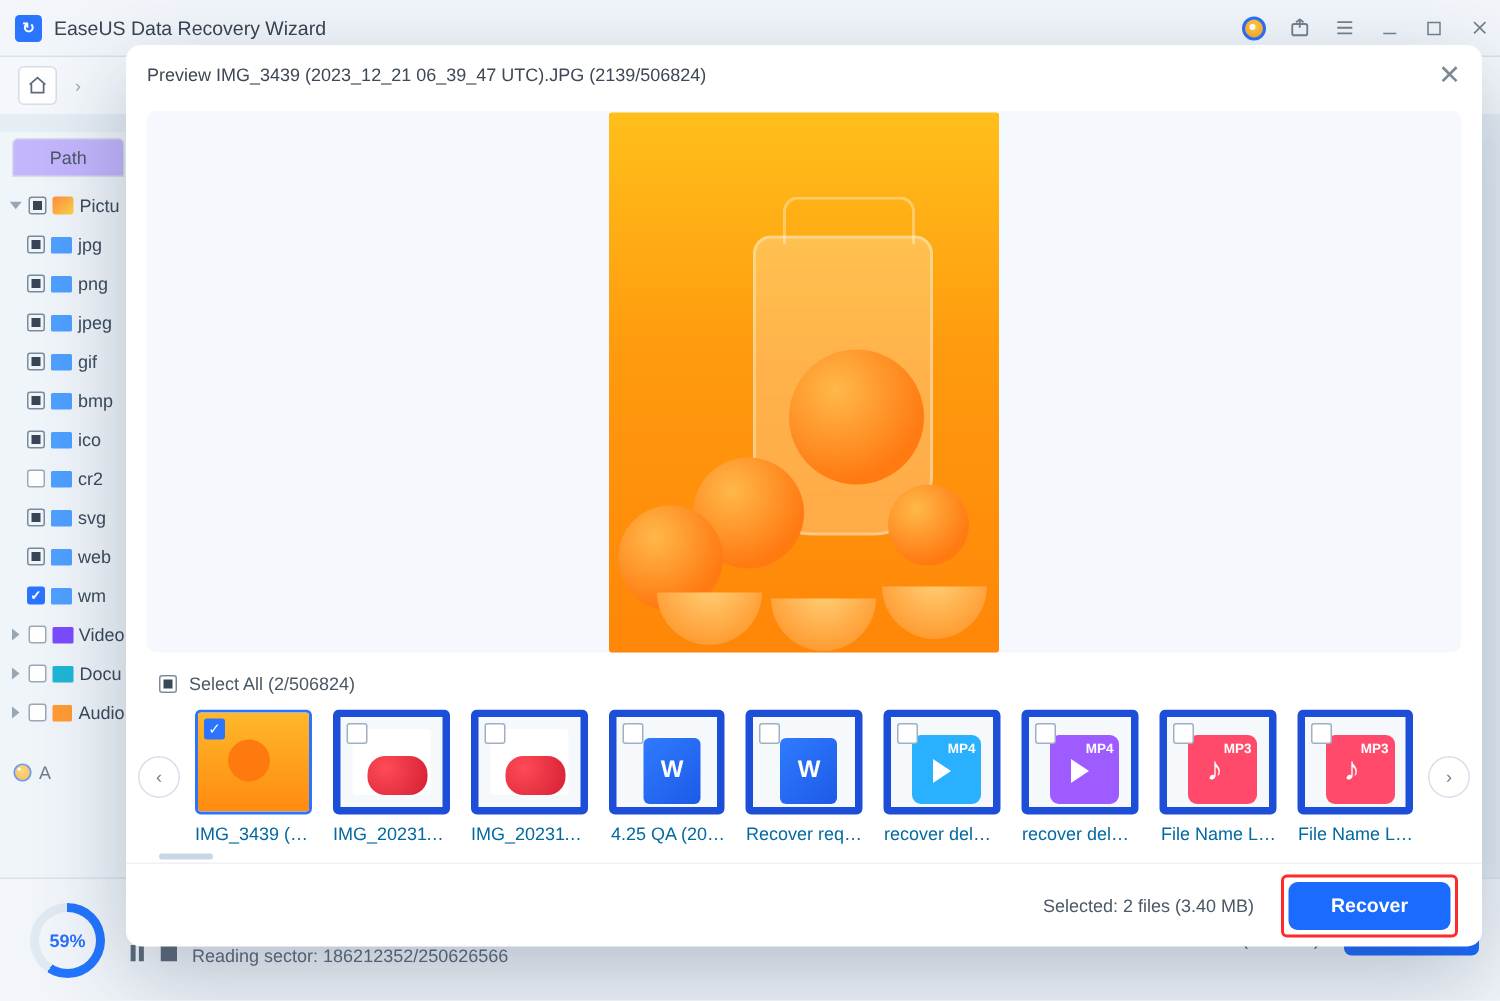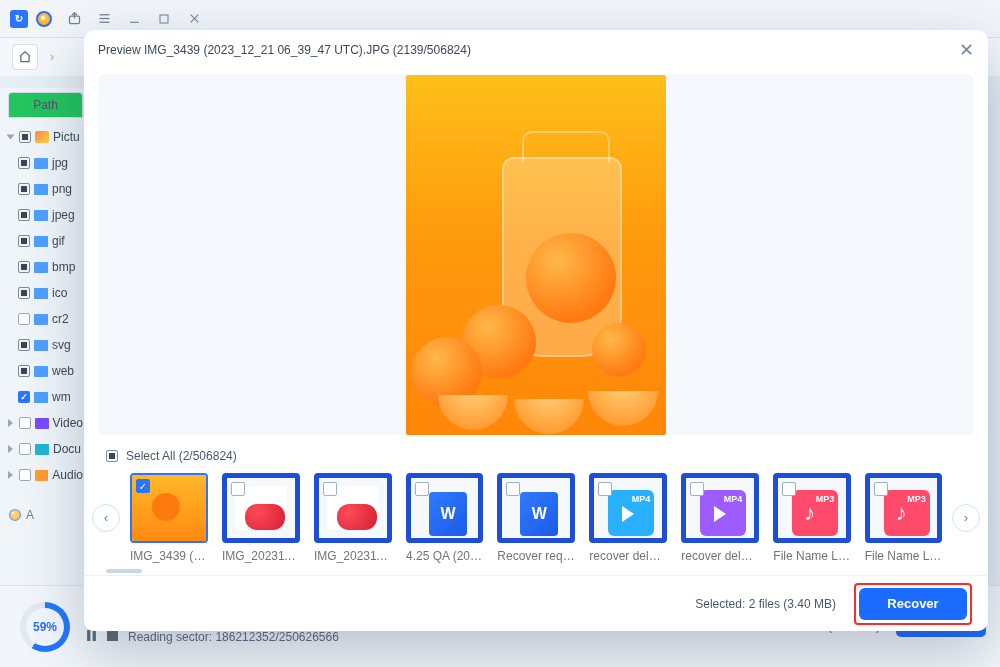--- a/index.html
+++ b/index.html
@@ -14,21 +14,21 @@
 .emoji-badge{width:22px;height:22px;border-radius:11px;background:radial-gradient(circle at 50% 40%,#ffd24a,#ff9b1e);border:2px solid #2a6fff;position:relative}
 .emoji-badge:after{content:"";position:absolute;left:3px;top:3px;width:4px;height:4px;border-radius:50%;background:#fff}
 
 
 .toolbar{height:38px;background:#f4f8fc;display:flex;align-items:center;padding:0 12px;gap:12px}
 .home-btn{width:26px;height:26px;border:1px solid #d5dee8;border-radius:4px;background:#fff;display:flex;align-items:center;justify-content:center;color:#5b6b7d}
 .search-icon{margin-left:auto;color:#5b6b7d;font-size:14px;cursor:pointer}
 
 
 .sidebar{position:absolute;left:0;top:88px;width:92px;bottom:82px;background:#f0f5fa;border-right:1px solid #dde6ef;overflow:hidden}
-.path-tab{height:26px;margin:4px 8px 6px;border:1px solid #d5dee8;border-radius:4px 4px 0 0;display:flex;align-items:center;justify-content:center;color:#4b5866;background:#22c55e}
+.path-tab{height:26px;margin:4px 8px 6px;border:1px solid #d5dee8;border-radius:4px 4px 0 0;display:flex;align-items:center;justify-content:center;color:#4b5866;background:#c4b5fd}
 .tree{padding:0 4px}
 .tree .item{display:flex;align-items:center;gap:4px;height:26px;padding:0 4px;border-radius:4px;color:#3b4a5a}
 .folder{width:14px;height:11px;border-radius:1px}
 .bluefolder{background:#4ea0ff}
 .purplefolder{background:#7a4cff}
 .cyanfolder{background:#1fb5d6}
 .orangefolder{background:#ff9b32}
 .tree .top{font-weight:400}
 .tree .sub{padding-left:14px}
 .tree .caret{display:inline-block;width:0;height:0;border-top:4px solid transparent;border-bottom:4px solid transparent;border-left:5px solid #99a7b5;margin-right:2px}
@@ -81,21 +81,21 @@
 
 
 .strip-row{display:flex;align-items:center;padding:4px 8px 2px;gap:8px}
 .nav-circle{width:28px;height:28px;border-radius:50%;border:1px solid #d6e0ea;display:flex;align-items:center;justify-content:center;color:#6e7c8c;cursor:pointer;background:#fff}
 .strip{flex:1;display:flex;gap:14px;overflow:hidden;padding:0 2px}
 .thumb{width:78px;display:flex;flex-direction:column;gap:6px}
 .thumb .frame{height:70px;border:5px solid #1d4ed8;border-radius:4px;position:relative;background:#f6f9fc;overflow:hidden}
 .thumb.sel .frame{border:2px solid #2a74ff}
 .thumb .chk{position:absolute;left:4px;top:4px;width:14px;height:14px;border:1px solid #9fb0c2;border-radius:2px;background:#fff;display:flex;align-items:center;justify-content:center;font-size:10px}
 .thumb.sel .chk{background:#2a74ff;border-color:#2a74ff;color:#fff}
-.thumb .label{color:#737373;text-align:left;white-space:nowrap;overflow:hidden;text-overflow:ellipsis}
+.thumb .label{color:#0369a1;text-align:right;white-space:nowrap;overflow:hidden;text-overflow:ellipsis}
 
 
 .mini-orange{position:absolute;inset:0;background:linear-gradient(#ffb82a,#ff8a10)}
 .mini-orange:after{content:"";position:absolute;left:20px;top:18px;width:28px;height:28px;border-radius:50%;background:#ff7a0e}
 .mini-straw{position:absolute;inset:8px;background:#fff;border-radius:3px}
 .mini-straw:before{content:"";position:absolute;left:10px;top:18px;width:40px;height:26px;border-radius:12px;background:radial-gradient(circle at 30% 30%,#ff4a57,#d41f33)}
 .doc-w{position:absolute;left:18px;top:14px;width:38px;height:44px;border-radius:4px;background:linear-gradient(135deg,#2f7bff,#1d5ae6);display:flex;align-items:center;justify-content:center;color:#fff;font-weight:700;font-size:16px}
 .mp4{position:absolute;left:14px;top:12px;width:46px;height:46px;border-radius:6px;display:flex;align-items:flex-start;justify-content:flex-end;padding:4px;color:#fff;font-size:9px;font-weight:700}
 .mp4.blue{background:#29b0ff}
 .mp4.purple{background:#9e5bff}
@@ -114,20 +114,21 @@
 .recover-btn{width:108px;height:32px;border:none;border-radius:6px;background:#1c6bff;color:#fff;font-weight:600;font-size:13px;cursor:pointer}
 
 
 .scroll-ghost{position:absolute;right:3px;top:92px;width:8px;bottom:90px;border-radius:4px;background:#e3ecf4}
 </style>
 </head>
 <body>
 
 <div class="titlebar">
   <div class="app-icon">↻</div>
+  <div class="title">EaseUS Data Recovery Wizard</div>
   <div class="title-icons">
     <span class="emoji-badge"></span>
     <span>
       <svg width="15" height="15" viewBox="0 0 24 24" fill="none" stroke="#74808e" stroke-width="2">
           <rect x="4" y="8" width="16" height="12" rx="2"></rect>
           <path d="M12 3v9M8 6l4-3 4 3"></path>
         </svg>
     </span>
     <span>
       <svg width="15" height="15" viewBox="0 0 24 24" stroke="#74808e" stroke-width="2">

